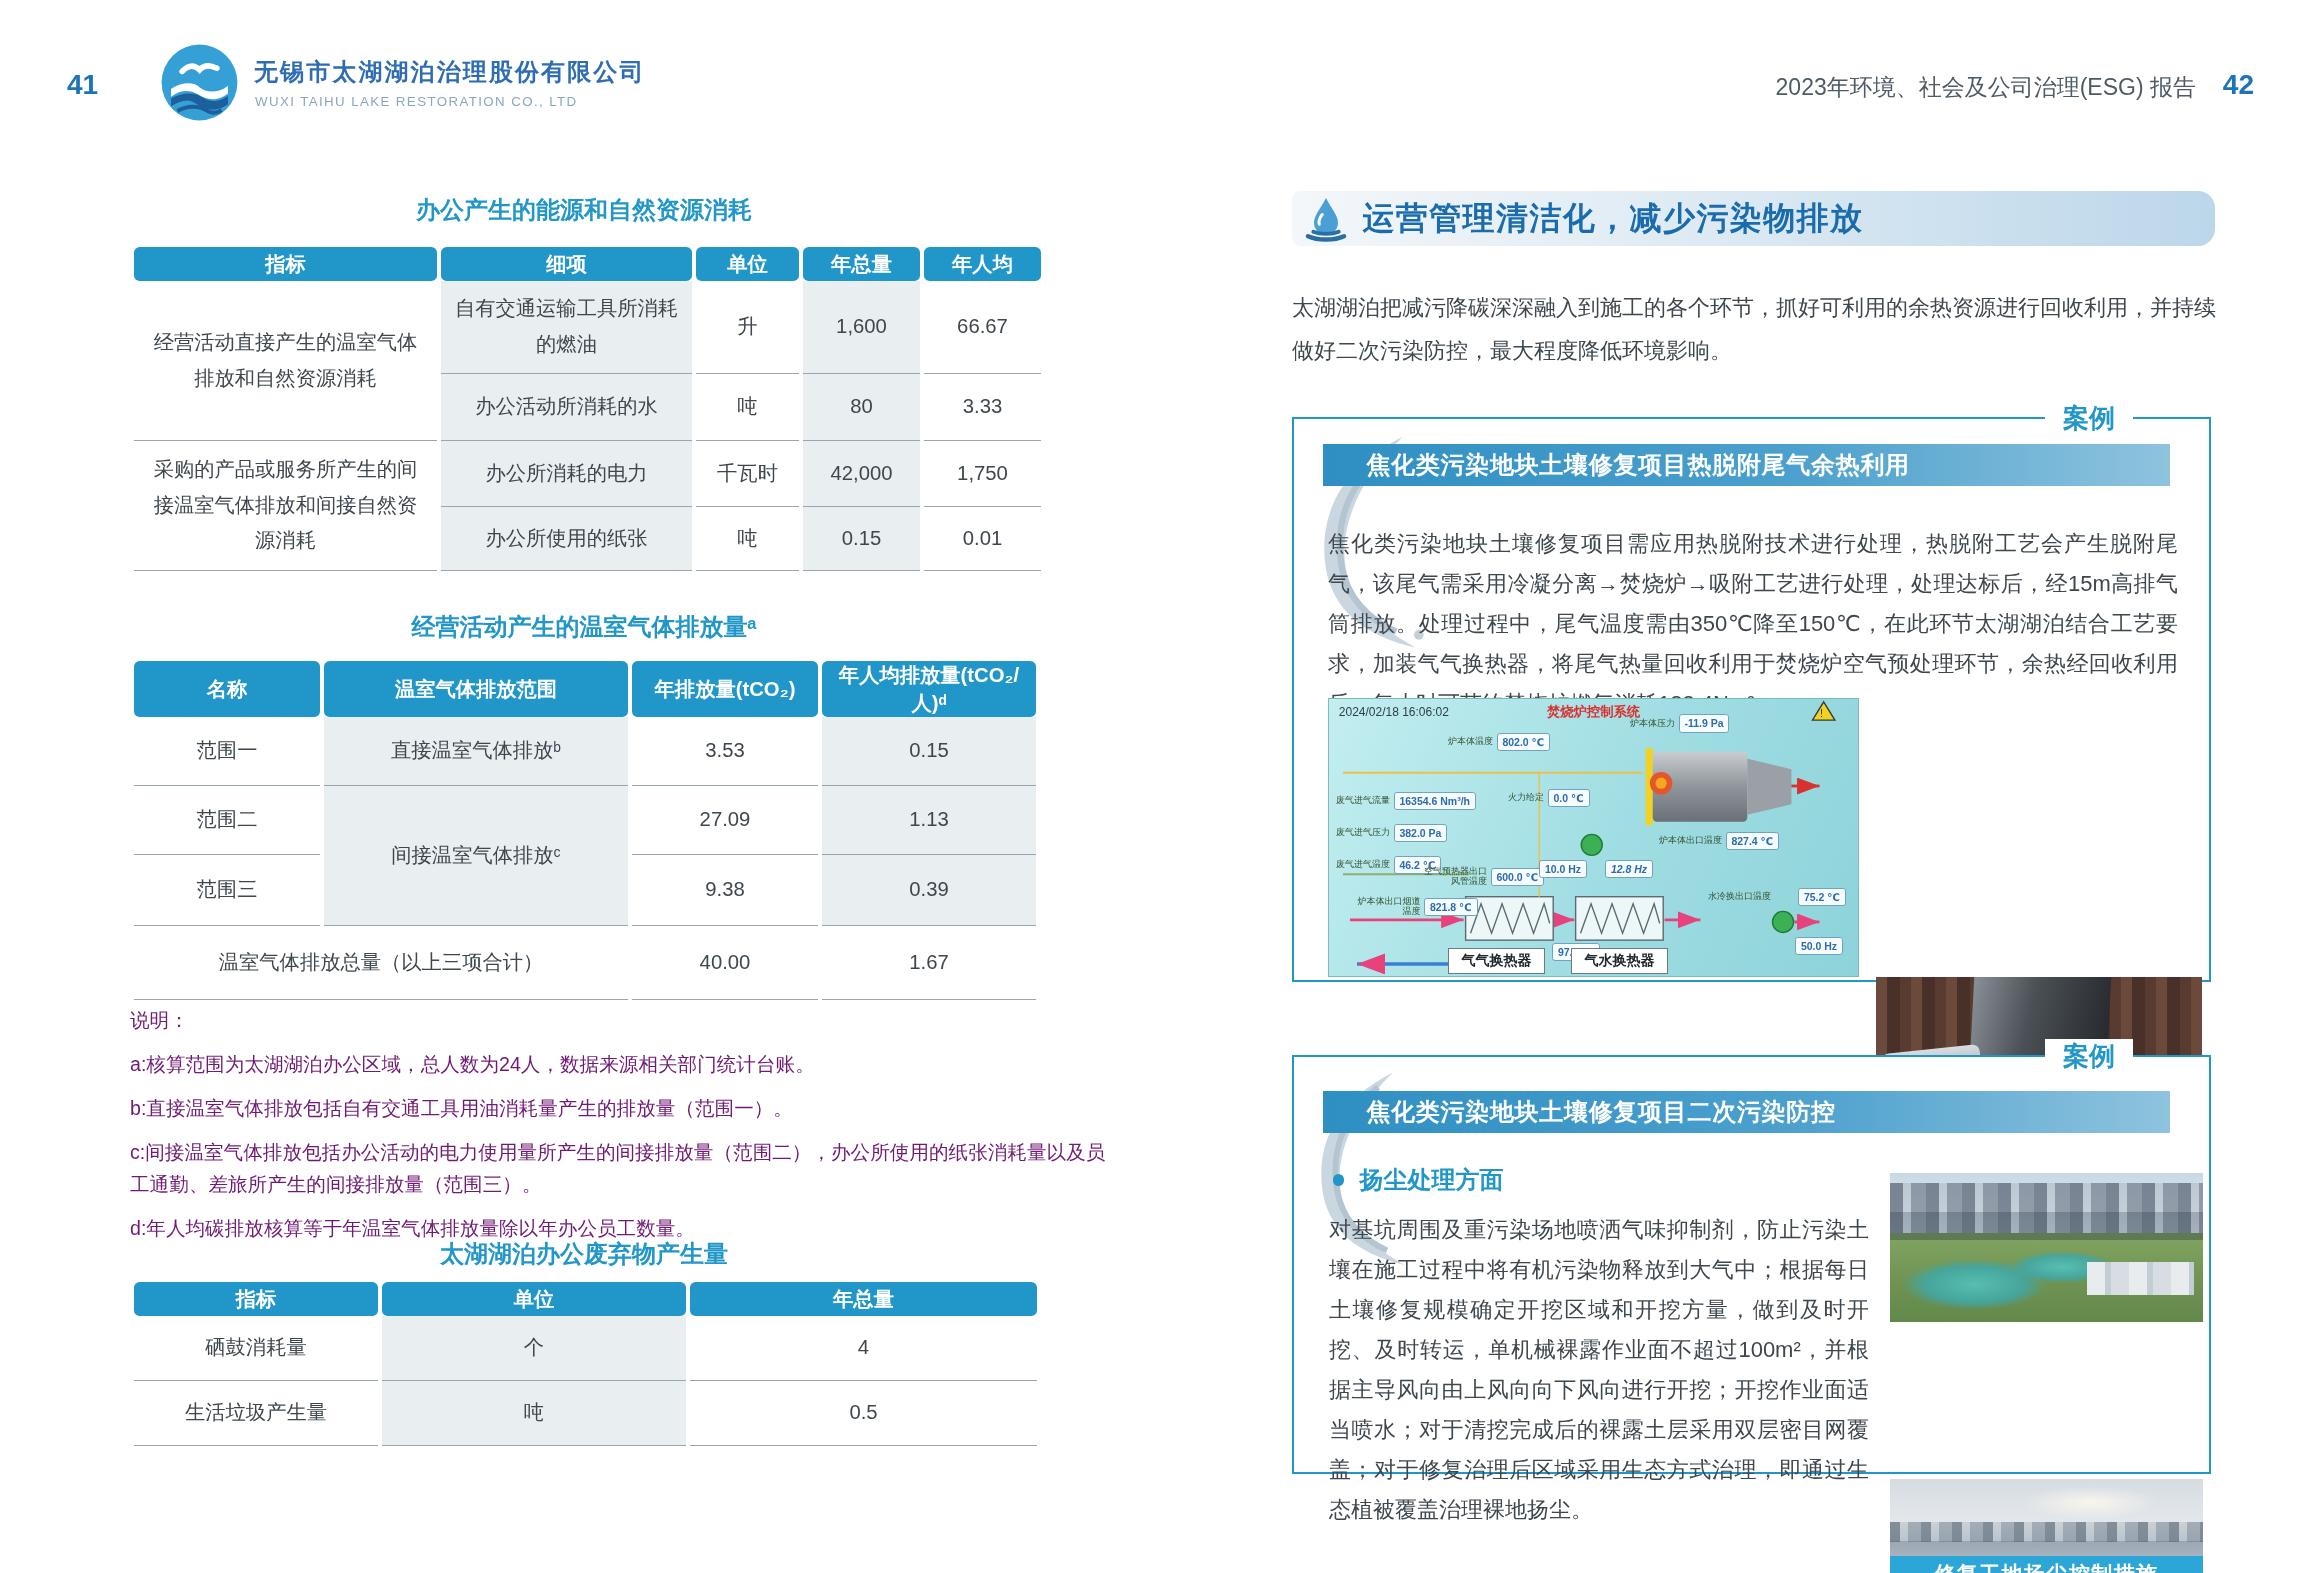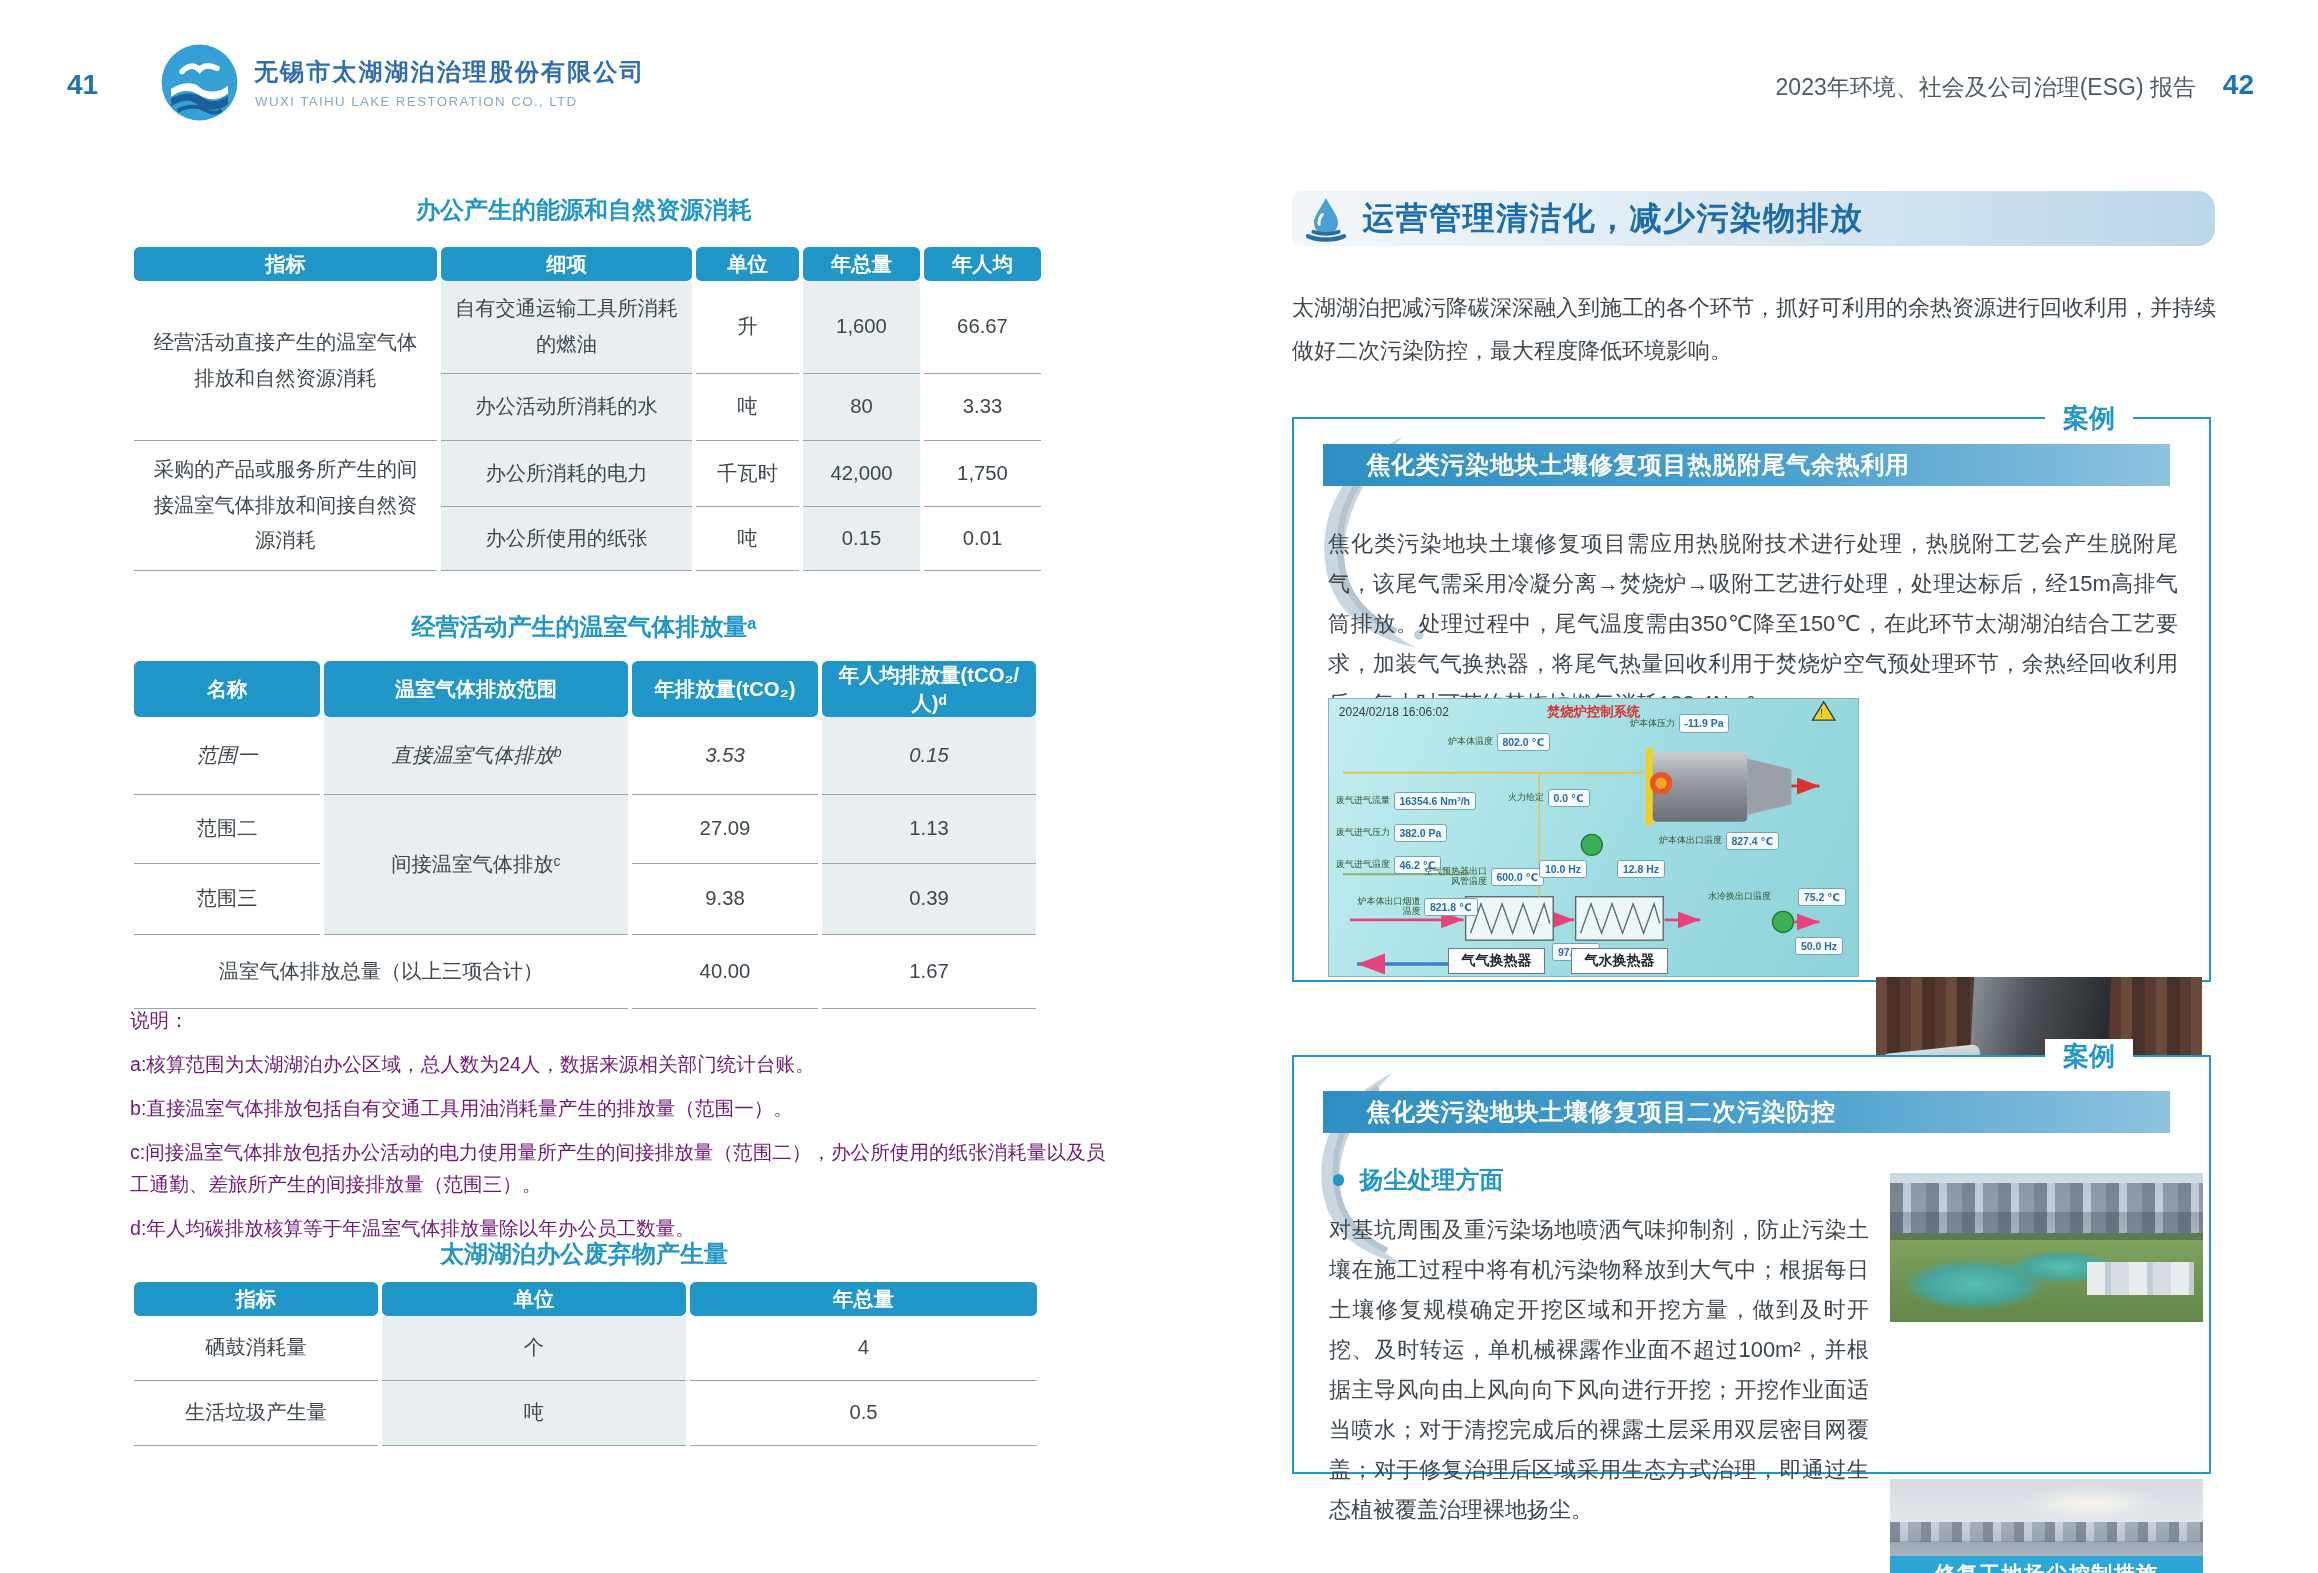--- a/index.html
+++ b/index.html
@@ -165,21 +165,21 @@
         <col style="width:186px">
         <col style="width:214px">
       </colgroup>
     <tbody>
         <tr>
       <th>名称</th>
       <th>温室气体排放范围</th>
       <th>年排放量(tCO₂)</th>
       <th>年人均排放量(tCO₂/人)ᵈ</th>
     </tr>
-    <tr style="height:78px;font-style:italic;">
+    <tr style="height:69px;">
       <td>范围一</td>
       <td class="shade">直接温室气体排放ᵇ</td>
       <td>3.53</td>
       <td class="shade">0.15</td>
     </tr>
     <tr style="height:69px;">
       <td>范围二</td>
       <td rowspan="2" class="shade">间接温室气体排放ᶜ</td>
       <td>27.09</td>
       <td class="shade">1.13</td>
@@ -335,21 +335,21 @@
         <span class="chip-l">火力给定</span>
         <span class="chip-v">0.0 ℃</span>
       </div>
       <div class="chip" style="left:330px;top:133px;">
         <span class="chip-l">炉本体出口温度</span>
         <span class="chip-v">827.4 ℃</span>
       </div>
       <div class="chip" style="left:210px;top:161px;">
         <span class="chip-v">10.0 Hz</span>
       </div>
-      <div class="chip" style="left:288px;top:161px;">
+      <div class="chip" style="left:276px;top:161px;font-style:italic;">
         <span class="chip-v">12.8 Hz</span>
       </div>
       <div class="chip" style="left:24.5px;top:198px;">
         <span class="chip-l">炉本体出口烟道温度</span>
         <span class="chip-v">821.8 ℃</span>
       </div>
       <div class="chip" style="left:223px;top:244px;">
         <span class="chip-v">97.8 ℃</span>
       </div>
       <div class="chip" style="left:379px;top:189px;gap:27px;">

